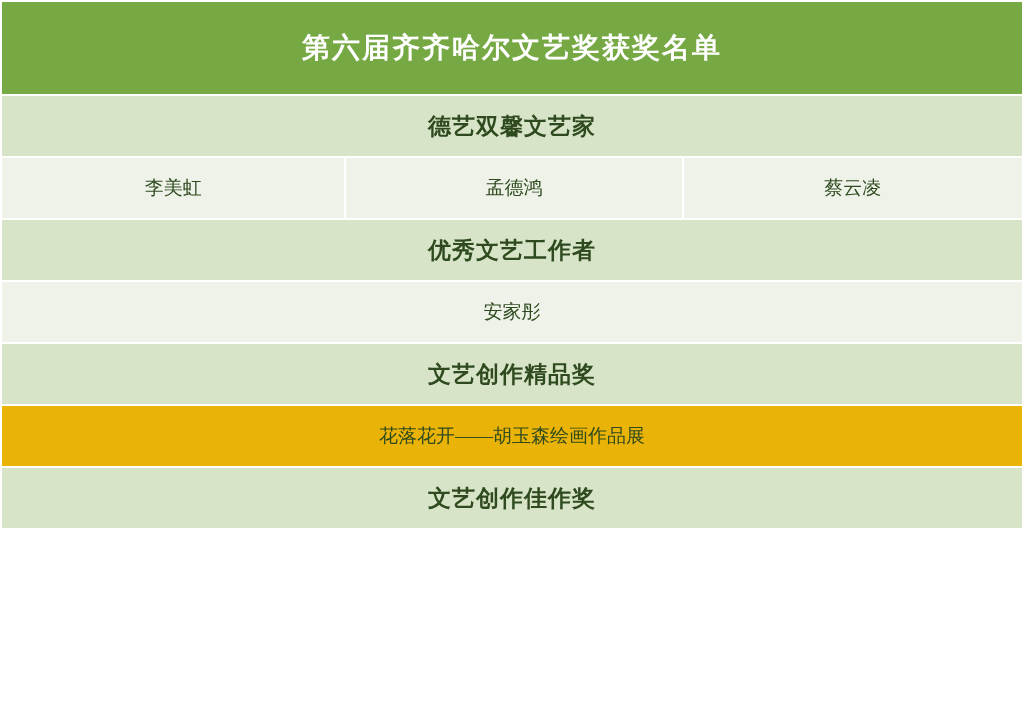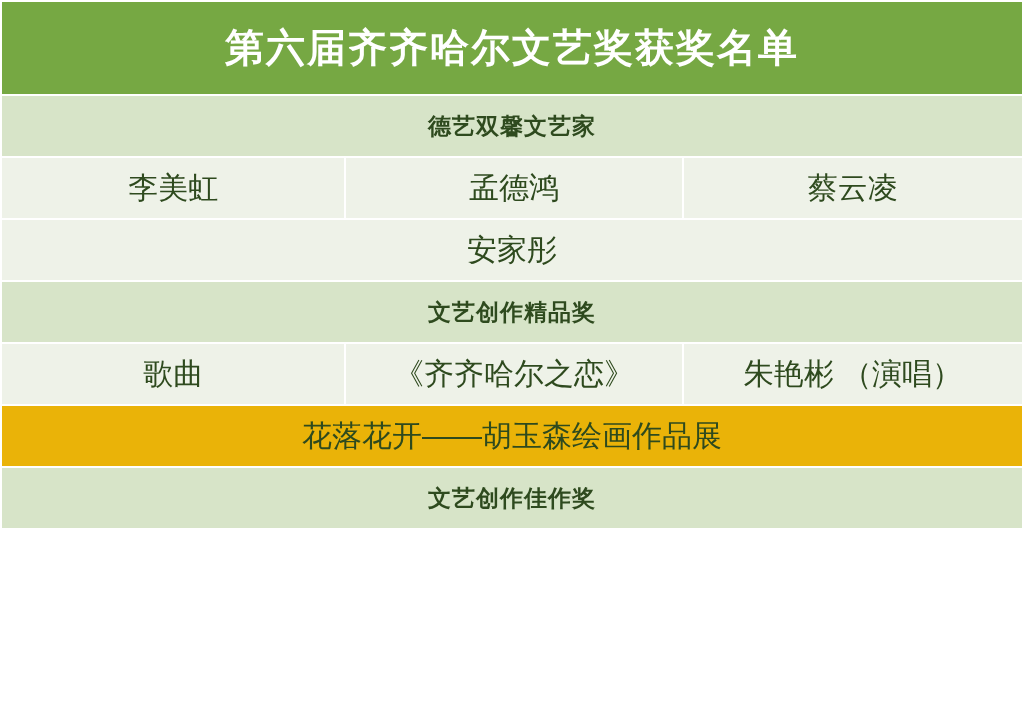--- a/index.html
+++ b/index.html
@@ -22,38 +22,39 @@
     padding: 0;
     margin: 0;
     border: 2px solid #ffffff;
     text-align: center;
     vertical-align: middle;
     color: #2e4a1e;
   }
   .title-row td {
     background: #76a843;
     color: #ffffff;
-    font-size: 39px;
+    font-size: 28px;
     font-weight: bold;
     letter-spacing: 2px;
     height: 92px;
     border-top: 2px solid #ffffff;
   }
   .section-row td {
     background: #d7e4c8;
     font-size: 23px;
     font-weight: bold;
     height: 60px;
     letter-spacing: 1px;
   }
   .data-row td {
     background: #eef2e8;
-    font-size: 30px;
+    font-size: 19px;
     height: 60px;
     font-weight: normal;
+    font-family: Liberation Serif, serif;
   }
   .data-row.wide td {
     background: #eab308;
   }
 </style>
 </head>
 <body>
 
 <table class="table">
   <colgroup>
@@ -70,31 +71,29 @@
     <tr class="section-row">
       <td colspan="3">德艺双馨文艺家</td>
     </tr>
     <tr class="data-row">
       <td>李美虹</td>
       <td>孟德鸿</td>
       <td>蔡云凌</td>
     </tr>
 
 
+    <tr class="section-row">
+      <td colspan="3">优秀文艺工作者</td>
+    </tr>
     <tr class="data-row">
       <td colspan="3">安家彤</td>
     </tr>
 
     <tr class="section-row">
       <td colspan="3">文艺创作精品奖</td>
-    </tr>
-    <tr class="data-row">
-      <td>歌曲</td>
-      <td>《齐齐哈尔之恋》</td>
-      <td>朱艳彬 （演唱）</td>
     </tr>
     <tr class="data-row wide">
       <td colspan="3">花落花开——胡玉森绘画作品展</td>
     </tr>
 
     <tr class="section-row">
       <td colspan="3">文艺创作佳作奖</td>
     </tr>
 
   </tbody>

